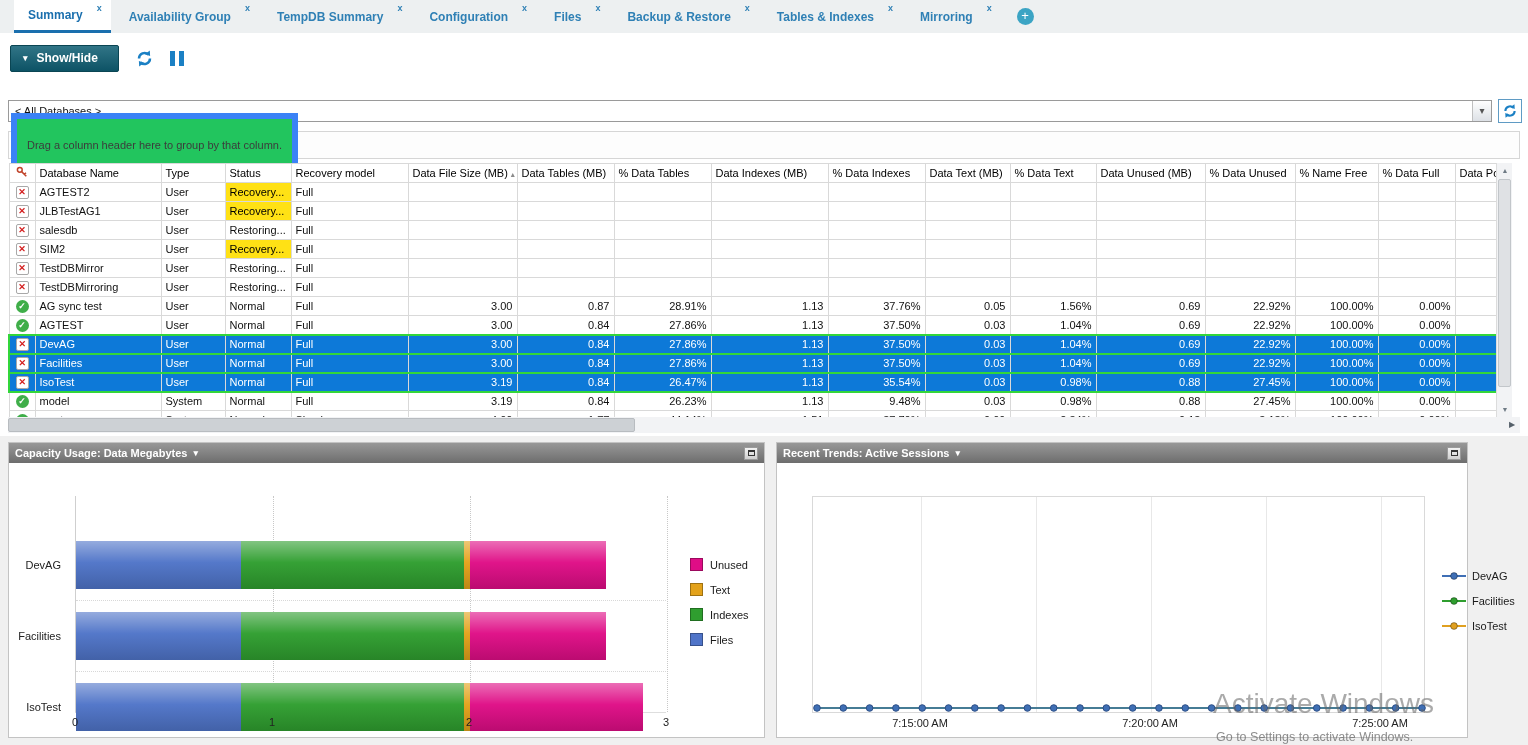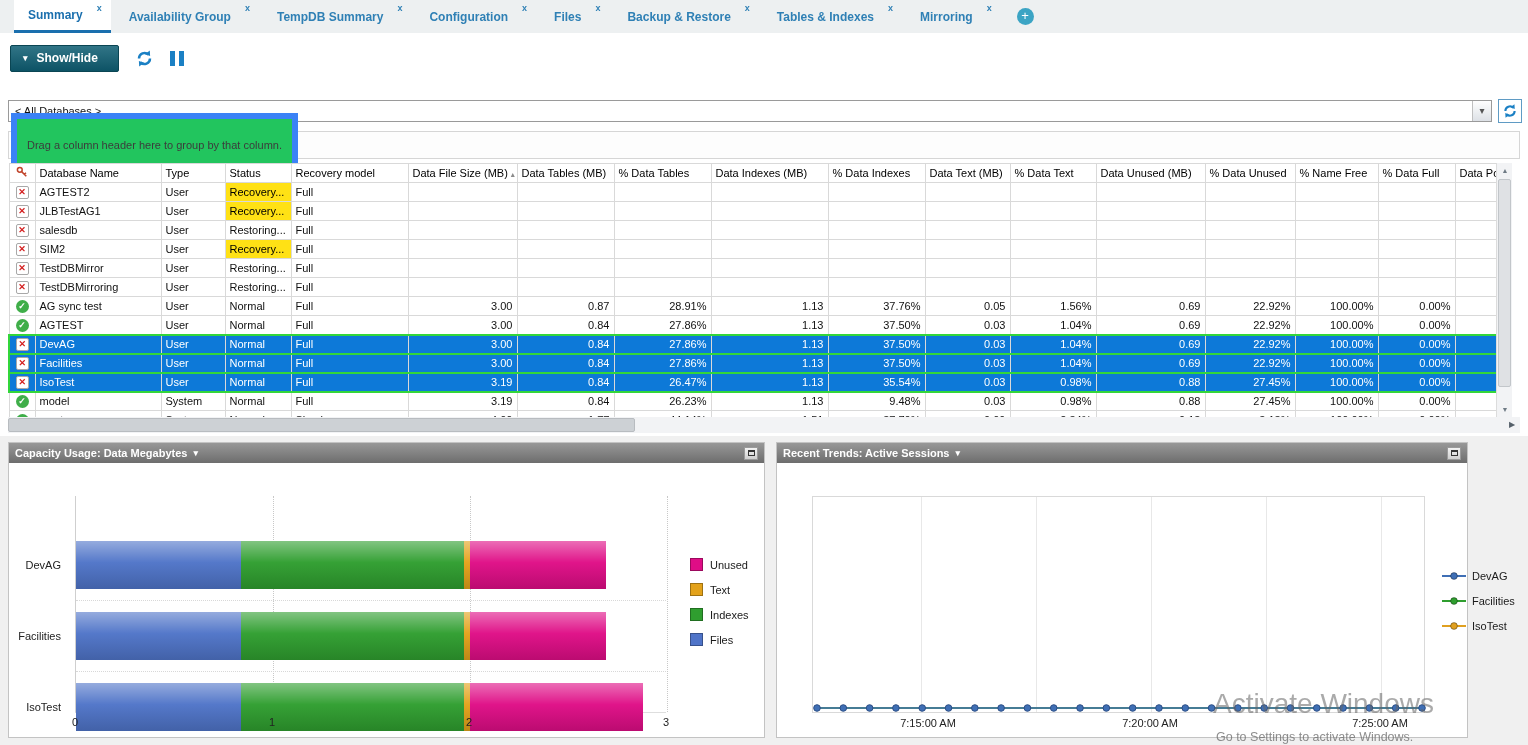--- a/index.html
+++ b/index.html
@@ -594,21 +594,21 @@
           <circle cx="451.17391304347825" cy="211" r="3.3" fill="#3f6fb5" stroke="#2d4f86" stroke-width="1"></circle>
           <circle cx="477.47826086956525" cy="211" r="3.3" fill="#3f6fb5" stroke="#2d4f86" stroke-width="1"></circle>
           <circle cx="503.7826086956522" cy="211" r="3.3" fill="#3f6fb5" stroke="#2d4f86" stroke-width="1"></circle>
           <circle cx="530.0869565217391" cy="211" r="3.3" fill="#3f6fb5" stroke="#2d4f86" stroke-width="1"></circle>
           <circle cx="556.3913043478261" cy="211" r="3.3" fill="#3f6fb5" stroke="#2d4f86" stroke-width="1"></circle>
           <circle cx="582.695652173913" cy="211" r="3.3" fill="#3f6fb5" stroke="#2d4f86" stroke-width="1"></circle>
           <circle cx="609" cy="211" r="3.3" fill="#3f6fb5" stroke="#2d4f86" stroke-width="1"></circle>
         </svg>
     </div>
     <div class="tr-xticks">
-        <span class="tr-tick" style="left: 108px; margin-left: 8px;">7:15:00 AM</span>
+        <span class="tr-tick" style="left: 108px;">7:15:00 AM</span>
         <span class="tr-tick" style="left: 338px;">7:20:00 AM</span>
         <span class="tr-tick" style="left: 568px;">7:25:00 AM</span>
       </div>
     <div class="tr-legend">
         <div class="tl-item">
           <svg width="24" height="10">
             <line x1="0" y1="5" x2="24" y2="5" stroke="#3f6fb5" stroke-width="2"></line>
             <circle cx="12" cy="5" r="3.4" fill="#3f6fb5" stroke="rgba(0,0,0,.35)"></circle>
           </svg>
           <span>DevAG</span>

